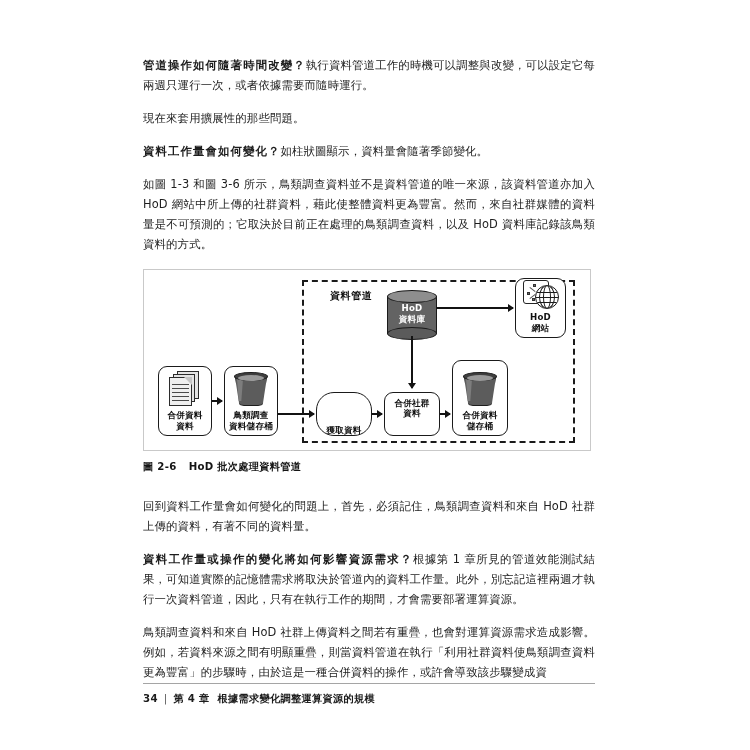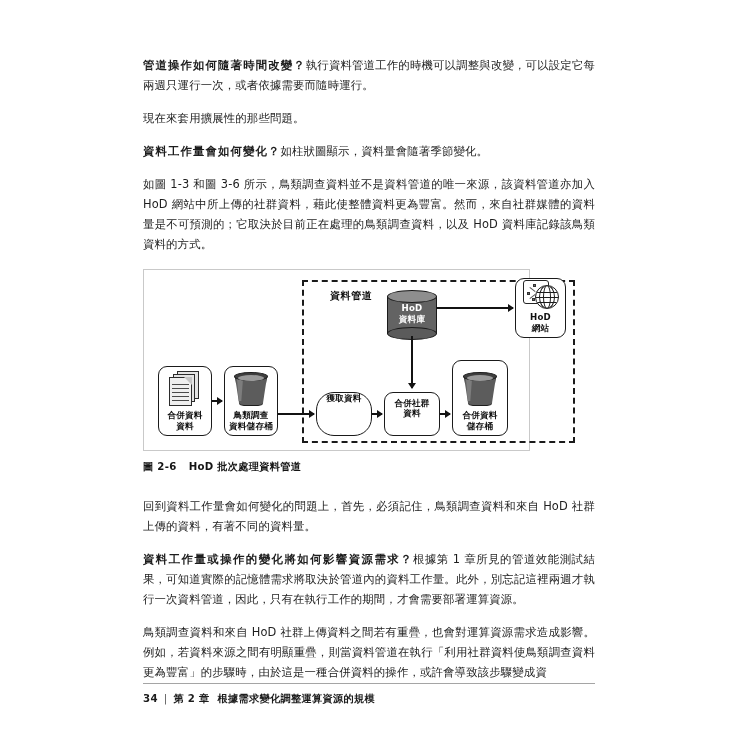--- a/index.html
+++ b/index.html
@@ -45,21 +45,21 @@
     font-weight: bold;
     letter-spacing: 1.1px;
   }
 
   
   .figure-wrap {
     margin: 15px 0 0 0;
   }
   .figure-frame {
     position: relative;
-    width: 387px;
+    width: 448px;
     height: 182px;
     border: 1px solid #c9c9c9;
     background: #ffffff;
     box-sizing: border-box;
   }
 
   .pipeline-box {
     position: absolute;
     left: 158px;
     top: 10px;
@@ -98,21 +98,21 @@
     text-align: center;
     color: #101010;
     letter-spacing: 0.2px;
     white-space: pre-line;
   }
 
   
   .n-habitat   { left: 14px;  top: 96px; width: 54px; height: 70px; }
   .n-birdstore { left: 80px;  top: 96px; width: 54px; height: 70px; }
   .n-ingest    { left: 172px; top: 122px; width: 56px; height: 44px;
-                 justify-content: flex-start; padding-bottom: 0; border-radius: 18px; }
+                 justify-content: flex-end; padding-bottom: 0; border-radius: 18px; }
   .n-merge     { left: 240px; top: 122px; width: 56px; height: 44px;
                  justify-content: center; padding-bottom: 12px; }
   .n-mergebkt  { left: 308px; top: 90px;  width: 56px; height: 76px; }
   .n-website   { left: 371px; top: 8px;   width: 51px; height: 60px; }
 
   
   .icon-docs {
     position: relative;
     width: 34px;
     height: 36px;
@@ -497,17 +497,17 @@
 
     <p class="body-text">
       <span>鳥類調查資料和來自 HoD 社群上傳資料之間若有重疊，也會對運算資源需求造成影響。例如，若資料來源之間有明顯重疊，則當資料管道在執行「利用社群資料使鳥類調查資料更為豐富」的步驟時，由於這是一種合併資料的操作，或許會導致該步驟變成資</span>
     </p>
 
   </div>
 
   <div class="footer">
     <div class="footer-rule"></div>
     <div class="footer-text">
-      <span>34</span><span class="bar">|</span><span>第 2 章</span><span class="gap"></span><span>根據需求變化調整運算資源的規模</span>
+      <span>34</span><span class="bar">|</span><span>第 4 章</span><span class="gap"></span><span>根據需求變化調整運算資源的規模</span>
     </div>
   </div>
 
 </div>
 
 </body></html>

